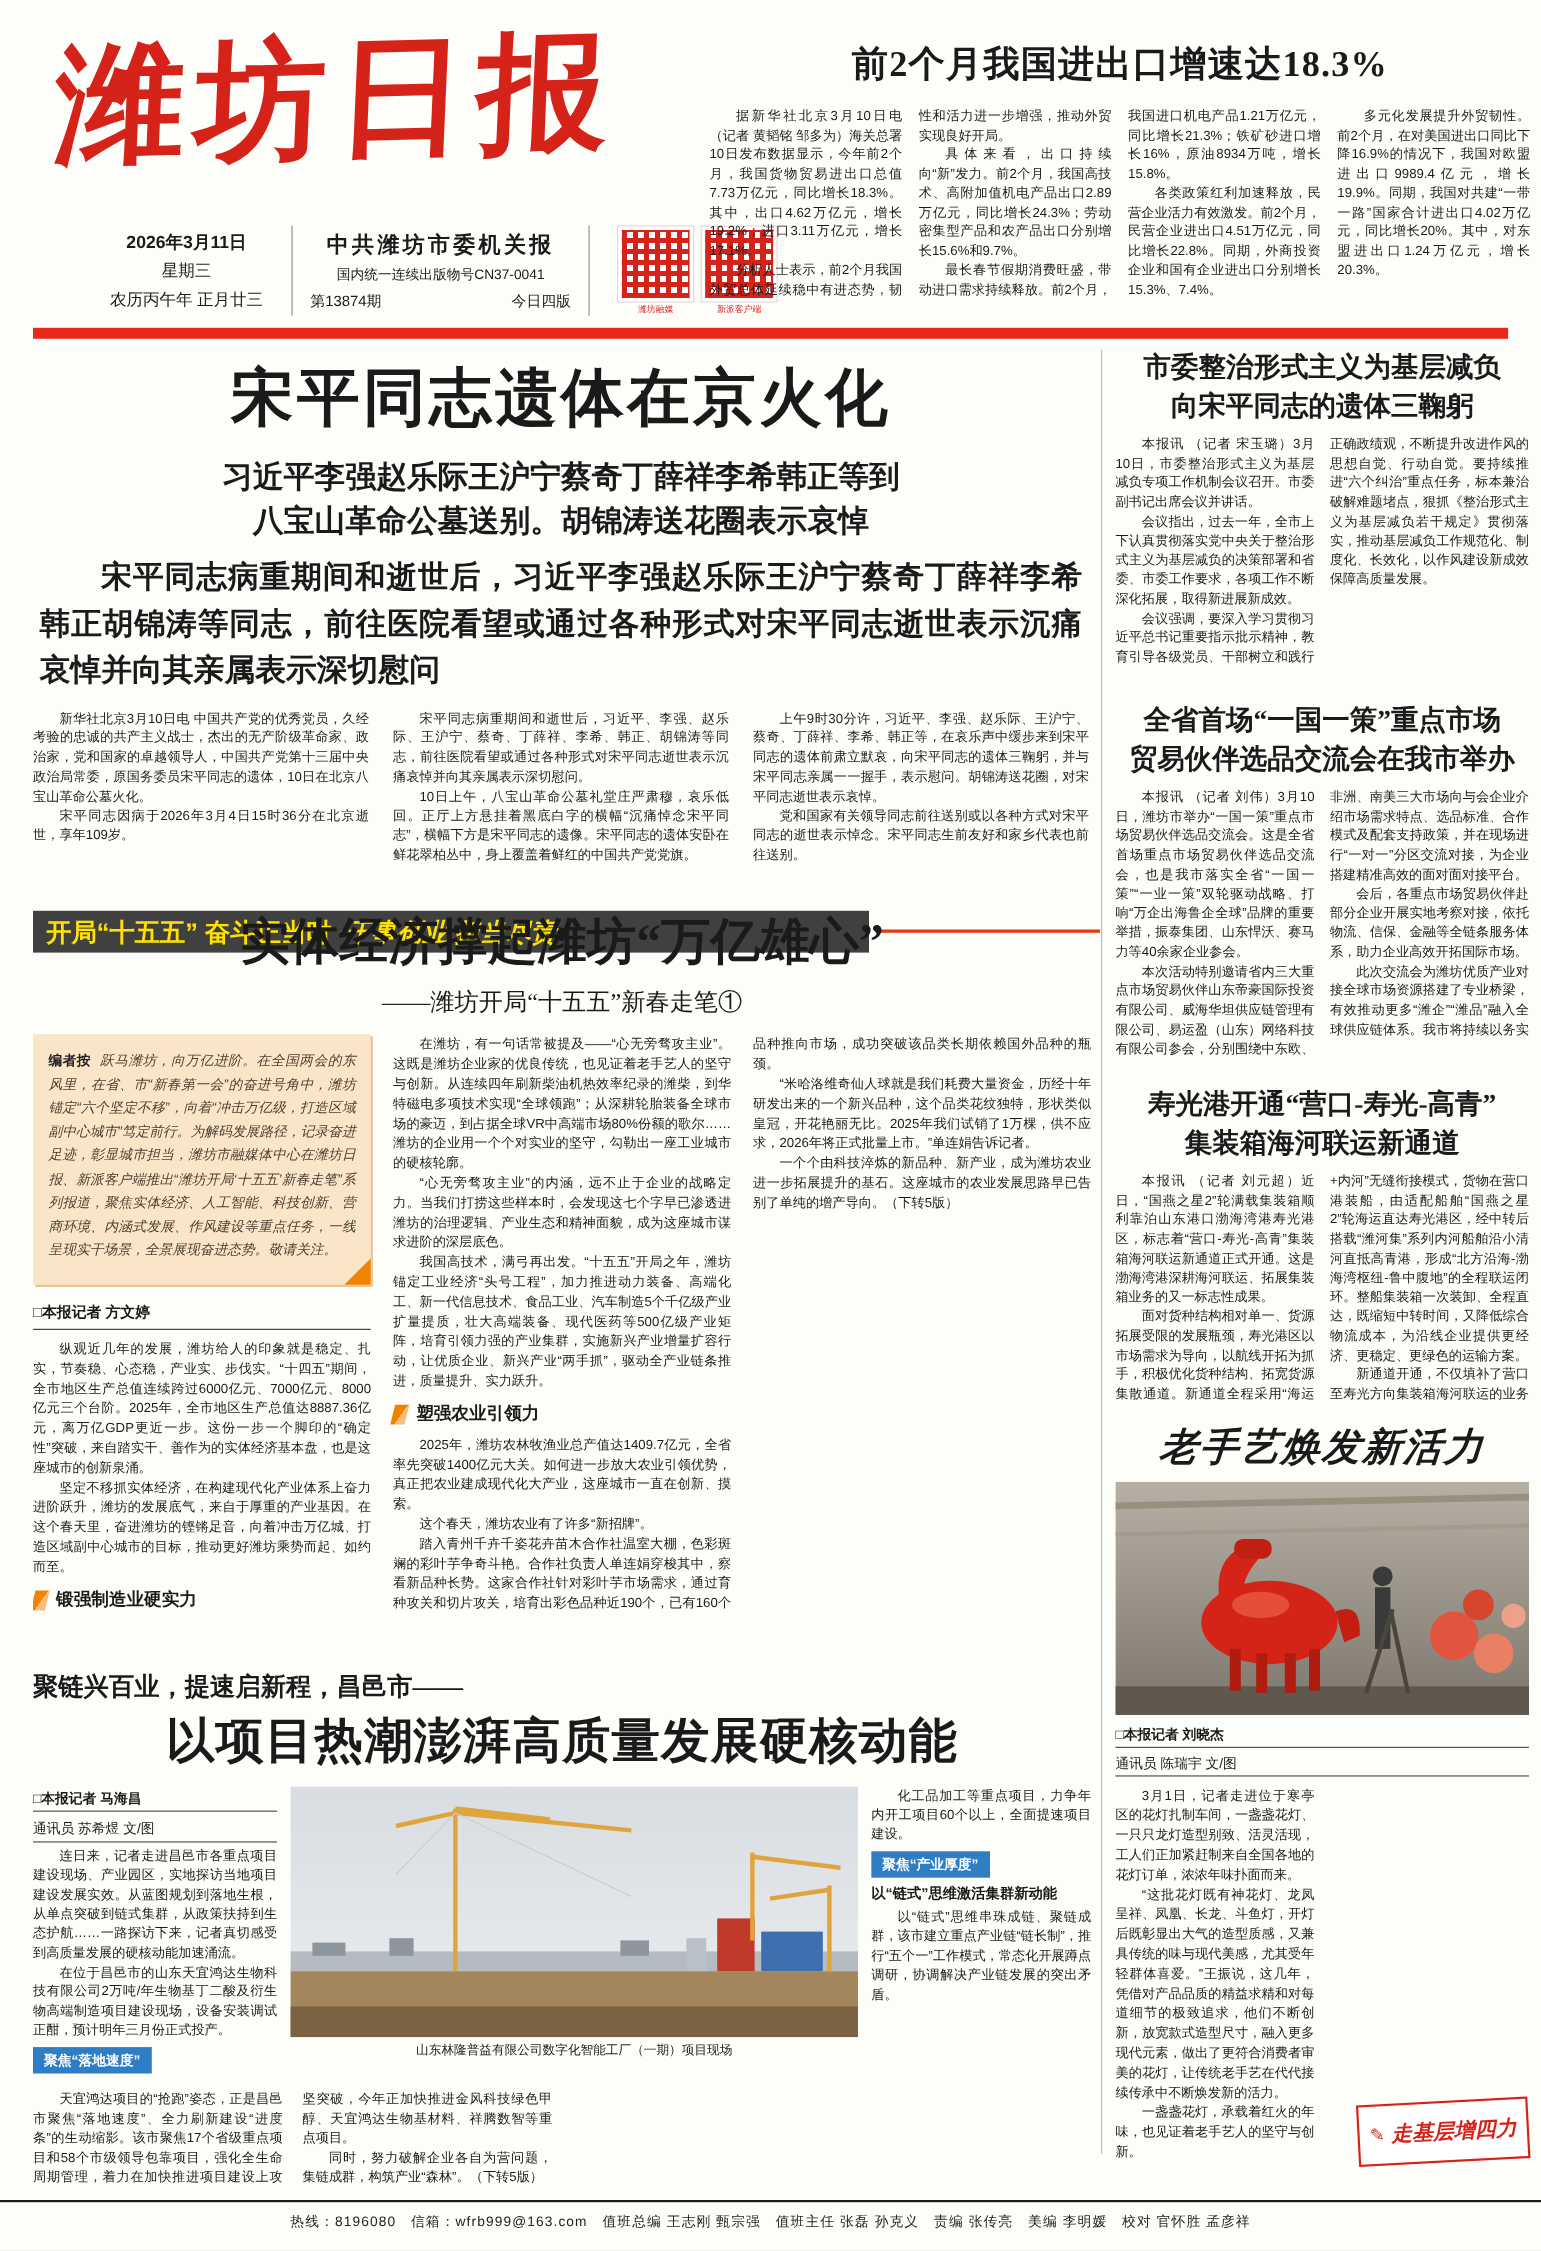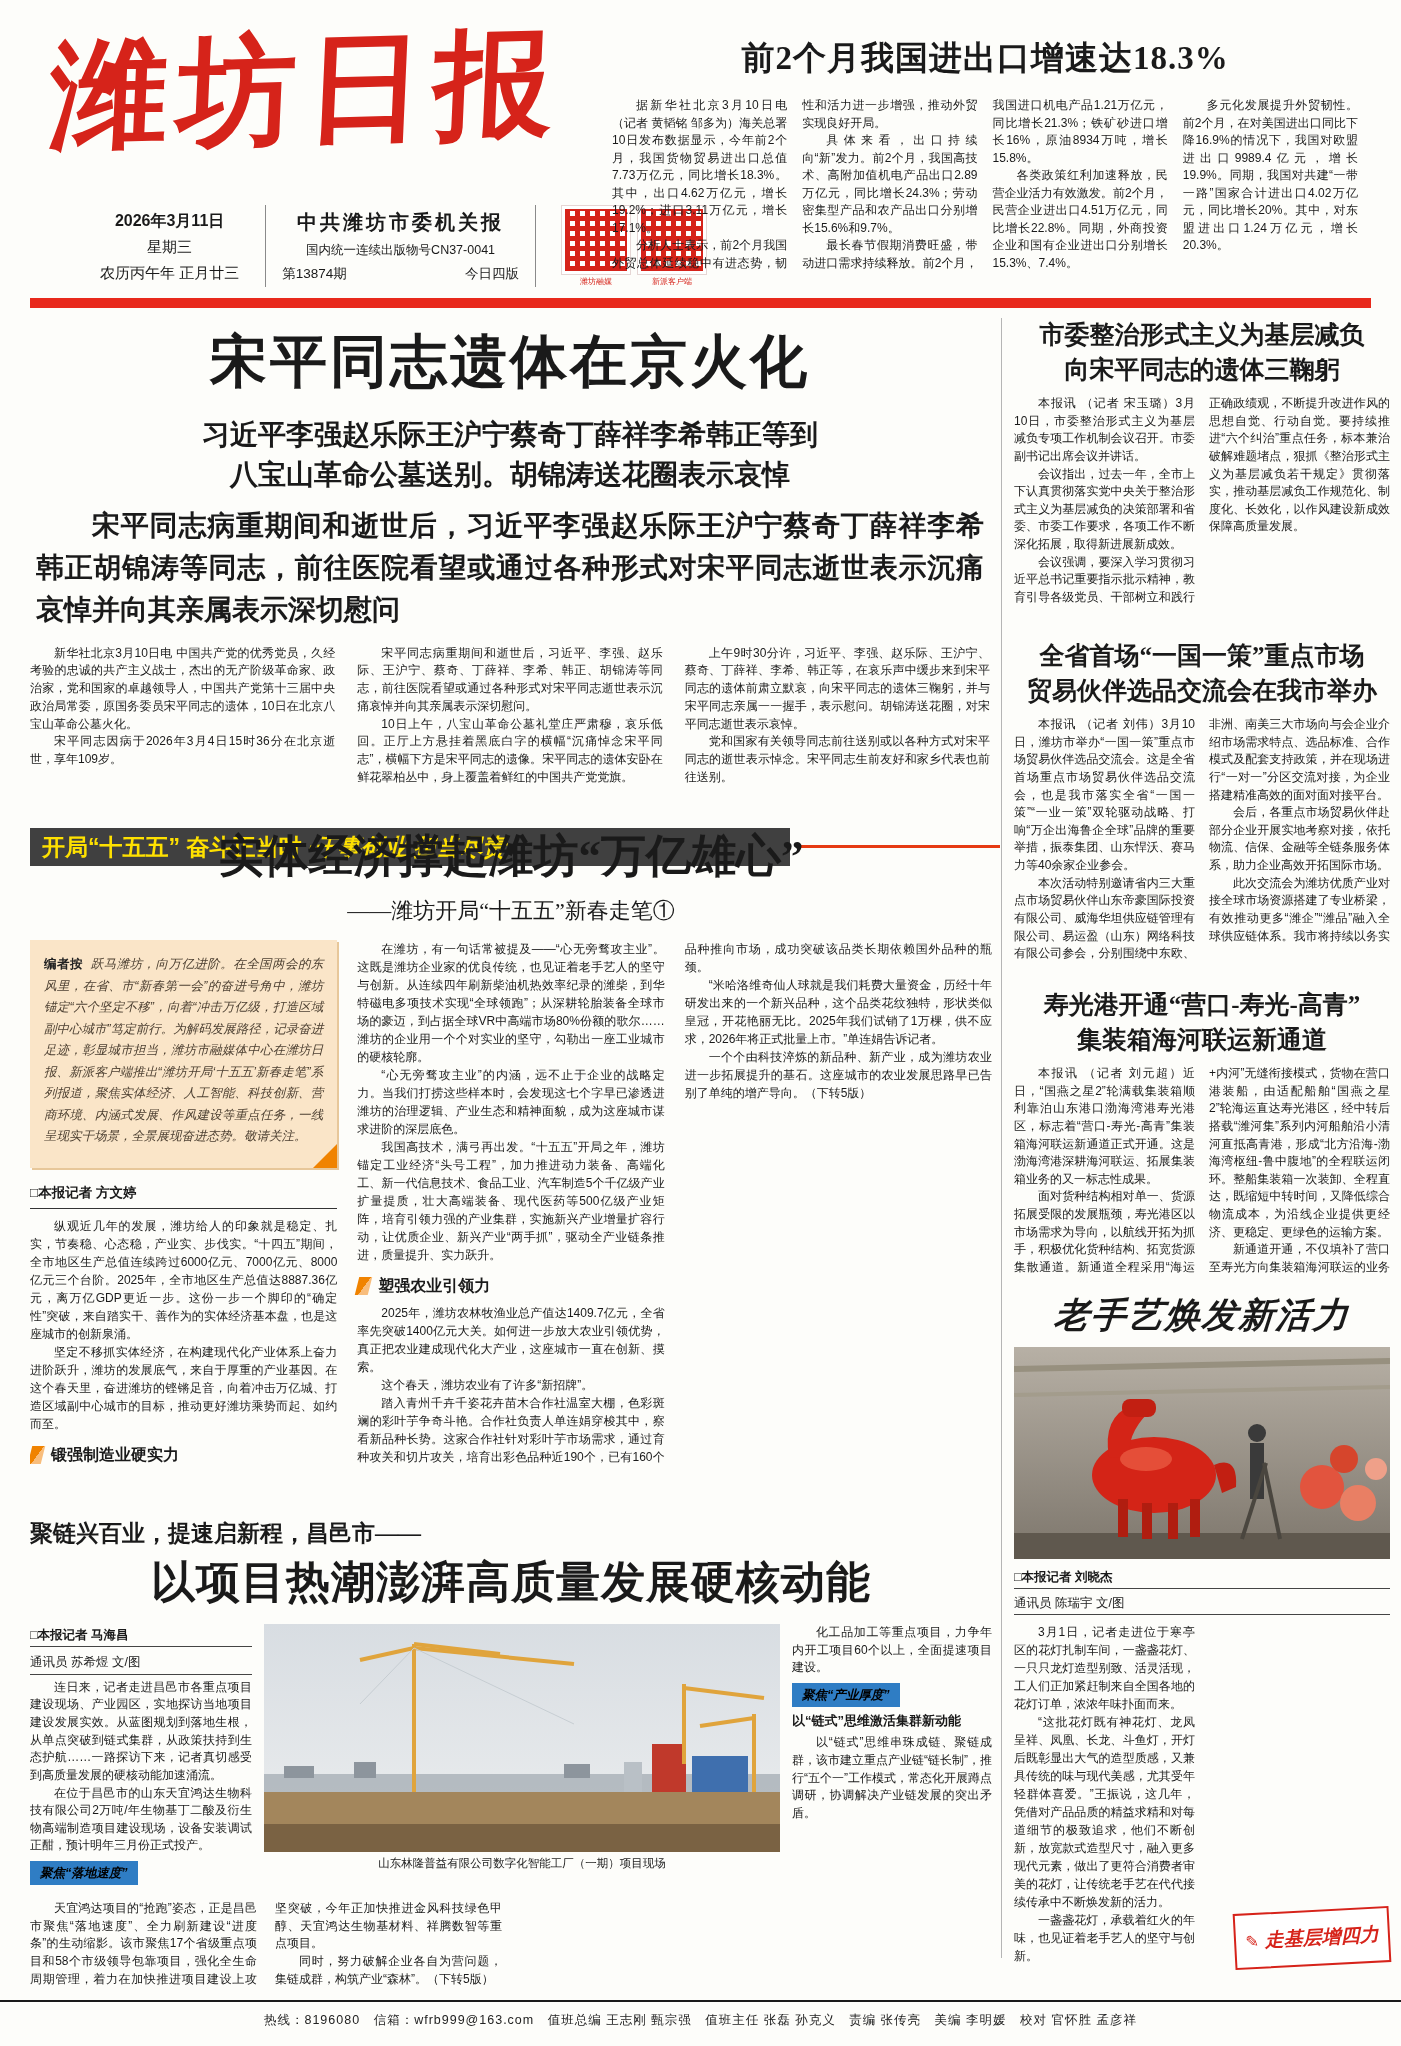--- a/index.html
+++ b/index.html
@@ -18,21 +18,21 @@
   .hm-organ .organ{font-size:20px;font-weight:900;letter-spacing:3px;}
   .hm-organ .issn{font-size:12.5px;margin-top:6px;}
   .hm-organ .row{display:flex;justify-content:space-between;font-size:13.5px;margin-top:6px;padding:0 4px;}
   .qr-wrap{display:flex;gap:8px;margin-left:14px;}
   .qr-item{text-align:center;}
   .qr{width:62px;height:62px;border:3px solid #fff;outline:1px solid #e5d6d4;
       background:repeating-linear-gradient(90deg,#d6231a 0 5px,transparent 5px 10px),
                  repeating-linear-gradient(0deg,#d6231a 0 5px,#fff 5px 10px);}
   .qr-cap{font-size:8px;color:#d6231a;margin-top:2px;white-space:nowrap;}
   
-  .trade{position:absolute;left:612px;top:36px;width:746px;}
+  .trade{position:absolute;left:645px;top:36px;width:746px;}
   .trade h2{margin:0;text-align:center;font-family:"Liberation Serif",serif;font-size:33px;
             font-weight:900;letter-spacing:1px;}
   .trade .body{margin-top:16px;height:186px;column-count:4;column-gap:15px;column-fill:auto;
                overflow:hidden;font-size:12px;line-height:1.46;text-align:justify;}
   p.ind{margin:0;text-indent:2em;}
   
   .red-bar{position:absolute;left:30px;top:298px;width:1341px;height:10px;background:#e8291c;}
   .v-div{position:absolute;left:1001px;top:318px;width:1px;height:1640px;background:#b5b5b5;}
   
   .main-art{position:absolute;left:30px;top:320px;width:960px;}
@@ -74,22 +74,22 @@
   .sec-icon{display:inline-block;width:13px;height:18px;margin-right:8px;transform:skewX(-14deg);
             background:linear-gradient(115deg,#f08300 55%,#f8bd7c 55%);}
   
   .changyi{position:absolute;left:30px;top:1518px;width:962px;}
   .kicker{font-family:"Liberation Serif",serif;font-size:23px;font-weight:bold;}
   .changyi h2{margin:4px 0 0;text-align:center;font-family:"Liberation Serif",serif;
               font-size:44px;font-weight:900;letter-spacing:1px;}
   .cy-grid{margin-top:12px;display:grid;grid-template-columns:222px 516px 1fr;gap:12px;height:266px;}
   .cy-col{overflow:hidden;font-size:12px;line-height:1.47;text-align:justify;}
   .byline-sm{font-size:12.5px;font-weight:bold;border-bottom:1px solid #444;padding:2px 0;margin-bottom:4px;}
-  .focus{display:inline-block;background:#2f7dc4;color:#000000;font-size:12.5px;font-weight:bold;
-         padding:3px 10px;margin:6px 0 2px;font-style:italic;}
+  .focus{display:inline-block;background:#2f7dc4;color:#ffffff;font-size:12.5px;font-weight:bold;
+         padding:3px 10px;margin:6px 0 2px;}
   .focus-sub{font-size:13px;font-weight:900;margin:2px 0 4px;}
   .photo-caption{margin-top:4px;text-align:center;font-size:11.5px;color:#222;}
   .cy-bottom{margin-top:10px;height:96px;column-count:4;column-gap:18px;column-fill:auto;
              overflow:hidden;font-size:12px;line-height:1.47;text-align:justify;}
   .photo-frame{display:block;}
   
   .craft{position:absolute;left:1014px;top:1292px;width:376px;}
   .craft .title{text-align:center;font-family:"Liberation Serif",serif;font-size:35px;font-weight:900;
                 font-style:italic;letter-spacing:2px;transform:skewX(-4deg);}
   .craft .body{margin-top:8px;column-count:2;column-gap:14px;column-fill:auto;height:360px;

